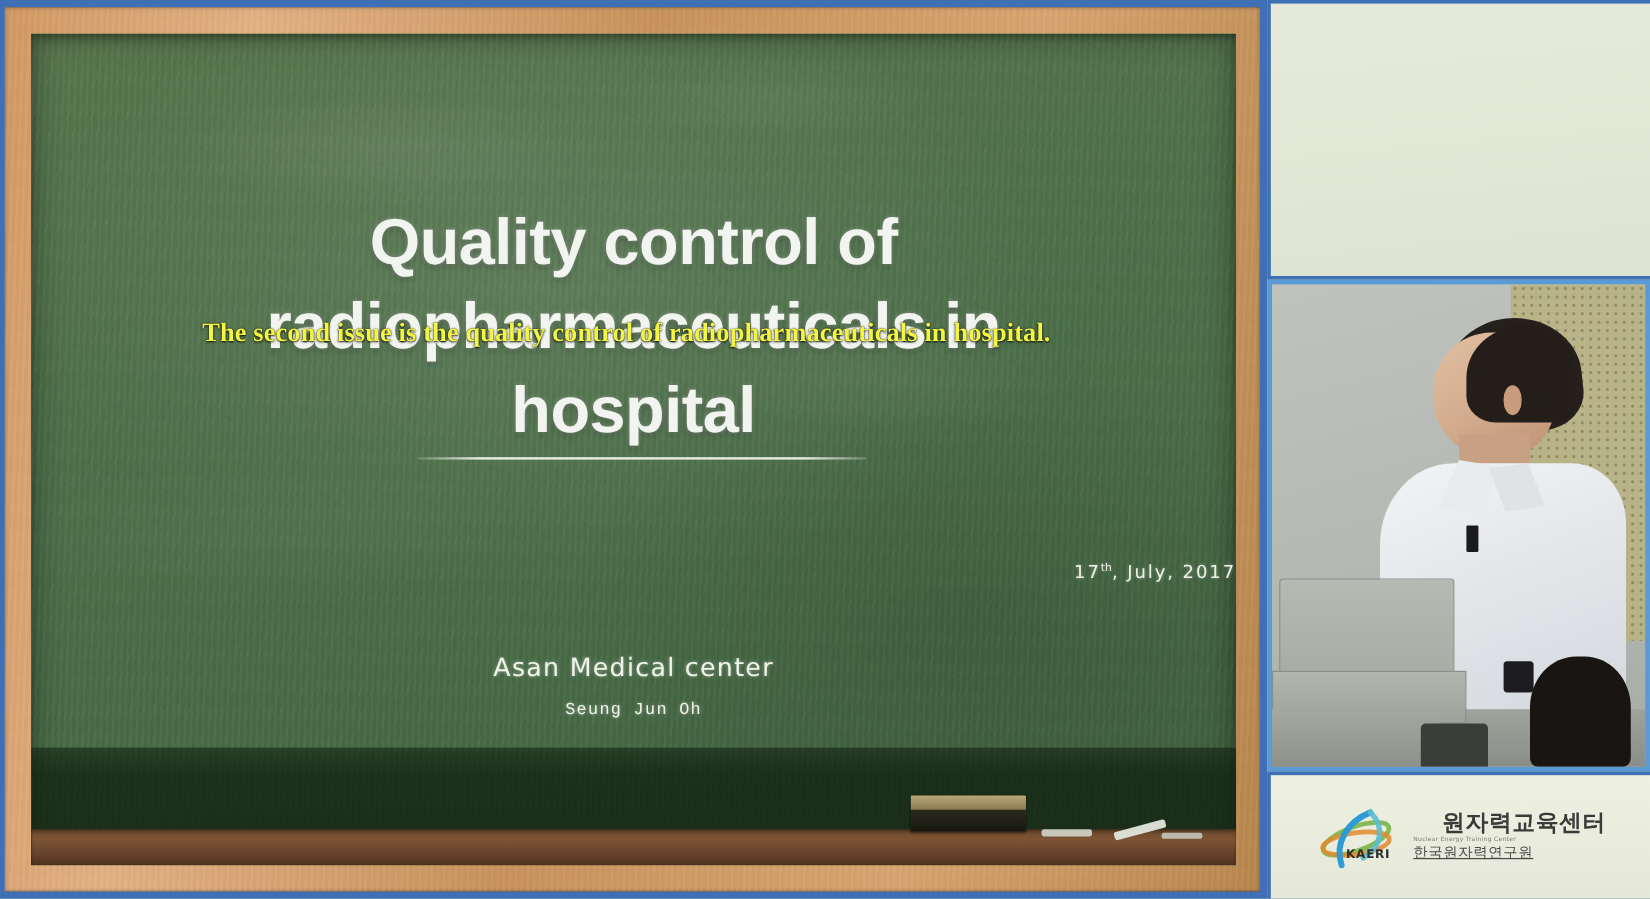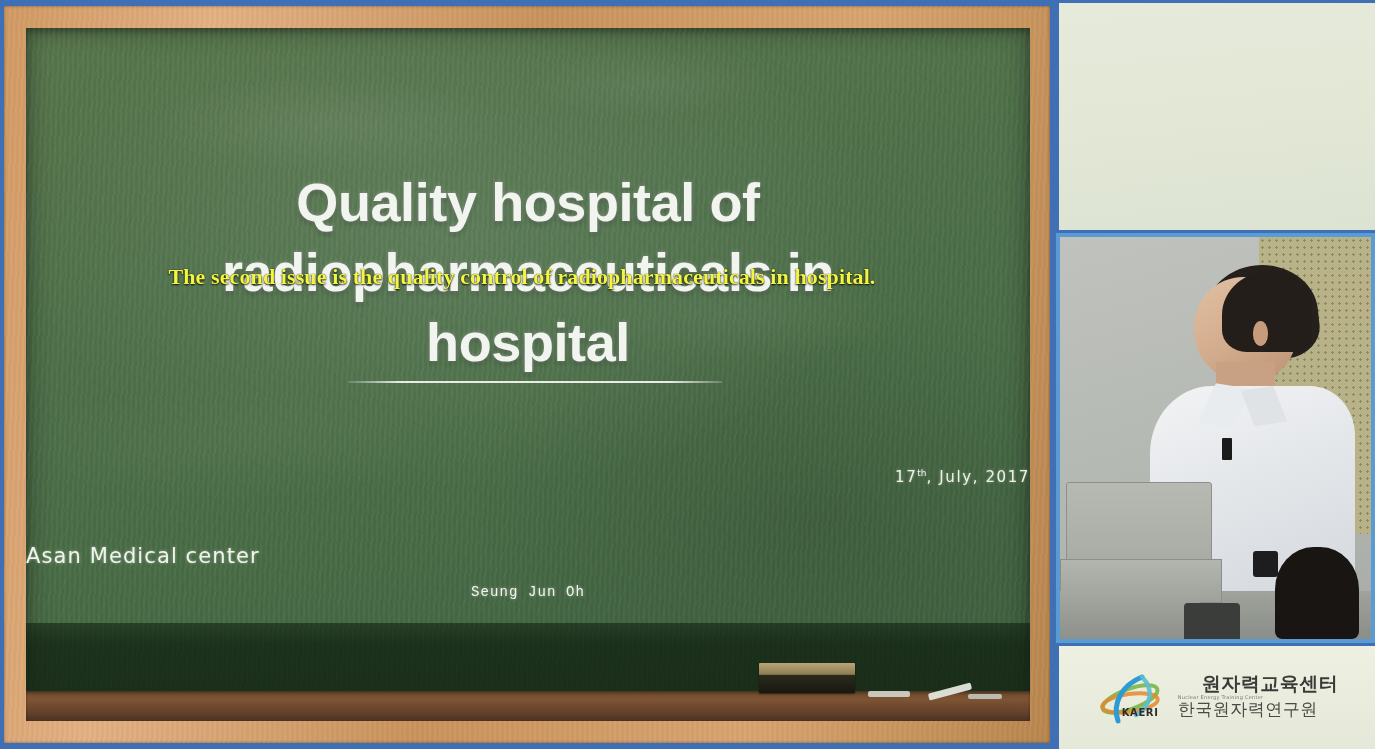--- a/index.html
+++ b/index.html
@@ -77,20 +77,21 @@
     position:absolute; left:0; right:0; top:63.5%;
     text-align:right;
     color:#edf2e6; font-size:15px; letter-spacing:1.6px;
     font-family:"DejaVu Sans", sans-serif;
     text-shadow:0 0 3px rgba(255,255,255,.4);
   }
   .slide-date sup{ font-size:9px; vertical-align:super; letter-spacing:0; }
 
   .slide-org{
     position:absolute; left:0; right:0; top:74.5%;
+    text-align:center;
     color:#f0f4ea; font-size:21px; letter-spacing:1.1px;
     font-family:"DejaVu Sans", sans-serif;
     text-shadow:0 0 3px rgba(255,255,255,.45);
   }
   .slide-author{
     position:absolute; left:0; right:0; top:80.3%;
     text-align:center;
     color:#f0f4ea; font-size:14px; letter-spacing:1.1px;
     font-family:Liberation Mono, monospace;
     text-shadow:0 0 3px rgba(255,255,255,.45);
@@ -262,37 +263,38 @@
   .kaeri-text{ display:flex; flex-direction:column; gap:1px; padding-bottom:2px; }
   .kaeri-kr1{
     font-size:19px; font-weight:bold; color:#3a3a38; letter-spacing:.5px;
     font-family:"DejaVu Sans", sans-serif; line-height:1.05;margin-left:24px;
   }
   .kaeri-en{
     font-size:5px; color:#7b7b74; letter-spacing:.25px; line-height:1;
     font-family:"DejaVu Sans", sans-serif;
   }
   .kaeri-kr2{
-    font-size:17px; color:#4a4a46; letter-spacing:.5px; line-height:1.05;
+    font-size:12px; color:#4a4a46; letter-spacing:.5px; line-height:1.05;
     font-family:"DejaVu Sans", sans-serif;
+    text-decoration:underline;
   }
 </style>
 </head>
 <body>
 
 <div id="root">
 
   <div class="slide-pane">
     <div class="board-frame">
       <div class="board-inner">
 
         <div class="slide-content">
 
           <div class="slide-title">
-            <div>Quality hospital of</div>
+            <div>Quality control of</div>
             <div>radiopharmaceuticals in</div>
             <div>
               <span class="title-line3">
                 <span>hospital</span>
                 <span class="title-underline"></span>
               </span>
             </div>
           </div>
 
           <div class="slide-date"><span>17</span><sup>th</sup><span>, July, 2017</span></div>

